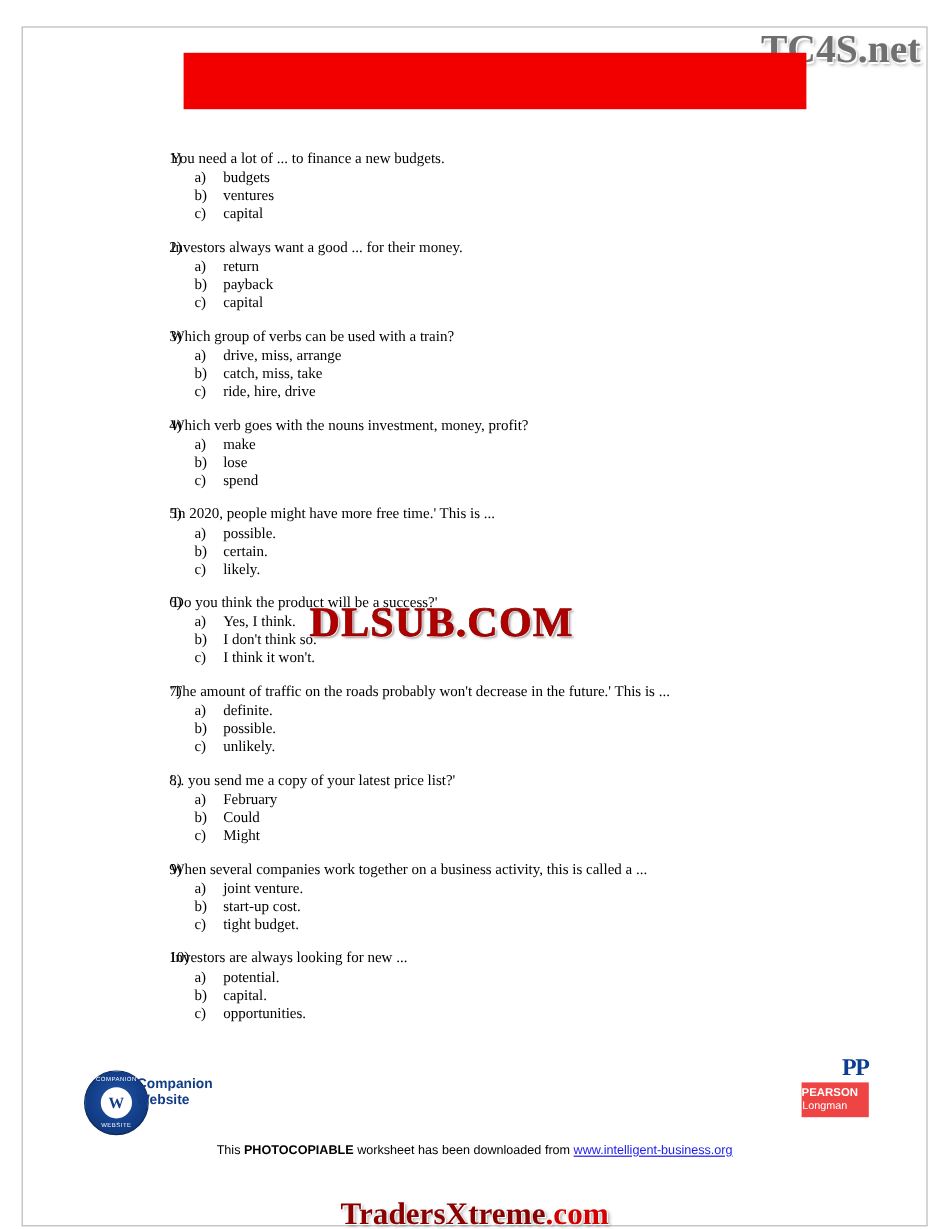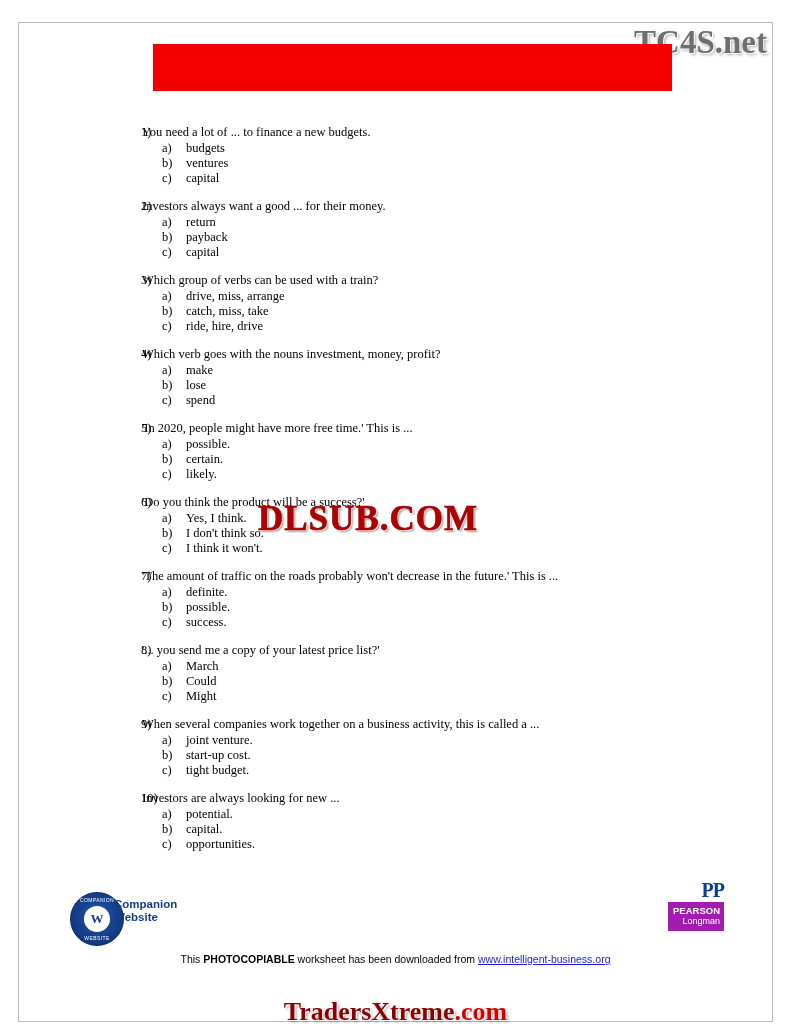--- a/index.html
+++ b/index.html
@@ -213,26 +213,26 @@
   .pearson-mark {
     font-family: "Liberation Serif", serif;
     font-size: 20px;
     font-weight: bold;
     color: #0b3d91;
     line-height: 20px;
     letter-spacing: -1px;
   }
   .pearson-box {
     margin-top: 2px;
-    background: #a21caf;
+    background: #ef4444;
     color: #ffffff;
     font-family: "Liberation Sans", sans-serif;
     font-size: 9.5px;
     font-weight: bold;
-    padding: 3px 4px 4px 0;
+    padding: 3px 18px 4px 0;
     line-height: 11px;
   }
   .pearson-box .sub {
     font-weight: normal;
     font-size: 9px;
   }
 
   
   .footer {
     position: absolute;
@@ -399,31 +399,31 @@
         <div class="opt-row">
           <div class="opt-letter">a)</div>
           <div class="opt-text">definite.</div>
         </div>
         <div class="opt-row">
           <div class="opt-letter">b)</div>
           <div class="opt-text">possible.</div>
         </div>
         <div class="opt-row">
           <div class="opt-letter">c)</div>
-          <div class="opt-text">success.</div>
+          <div class="opt-text">unlikely.</div>
         </div>
       </div>
       <div class="q-block">
         <div class="q-row">
           <div class="q-num">8)</div>
           <div class="q-text">'... you send me a copy of your latest price list?'</div>
         </div>
         <div class="opt-row">
           <div class="opt-letter">a)</div>
-          <div class="opt-text">March</div>
+          <div class="opt-text">February</div>
         </div>
         <div class="opt-row">
           <div class="opt-letter">b)</div>
           <div class="opt-text">Could</div>
         </div>
         <div class="opt-row">
           <div class="opt-letter">c)</div>
           <div class="opt-text">Might</div>
         </div>
       </div>

